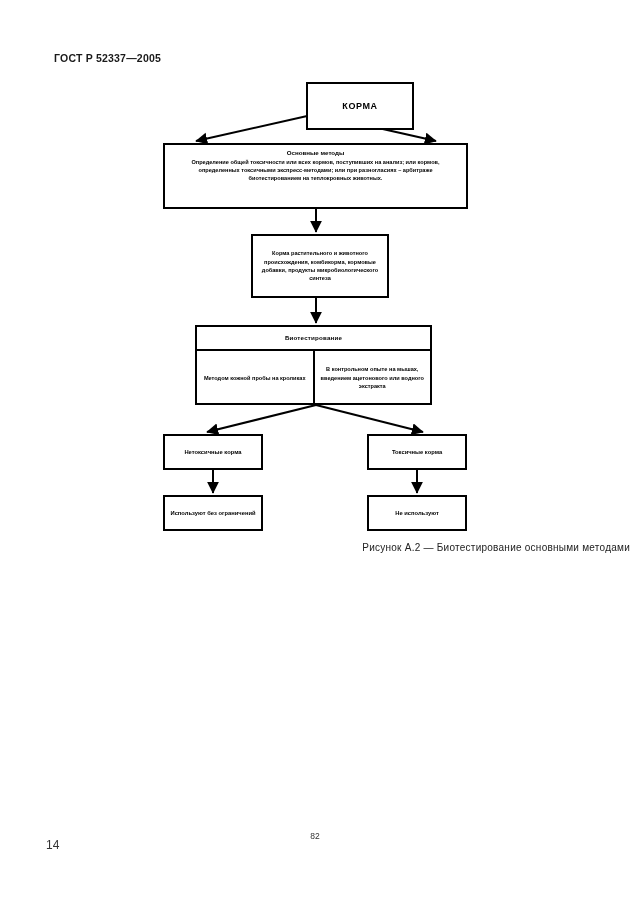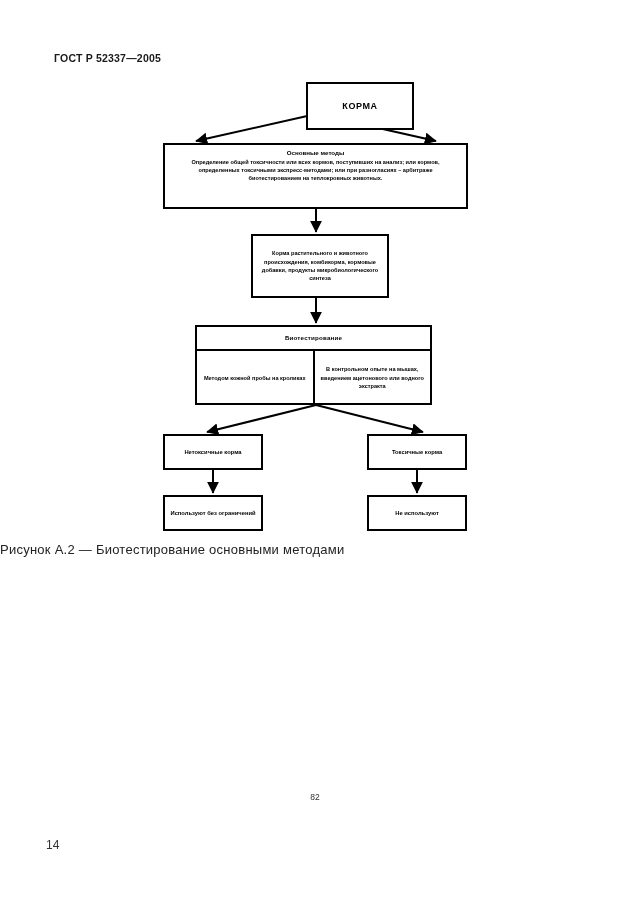--- a/index.html
+++ b/index.html
@@ -179,38 +179,38 @@
     height: 580px;
     pointer-events: none;
   }
 
   
   .figure-caption {
     position: absolute;
     left: 0;
     top: 542px;
     width: 630px;
-    text-align: left;
-    font-size: 13px;
+    text-align: right;
+    font-size: 10px;
     color: #222222;
     letter-spacing: 0.25px;
   }
 
   
   .footer-left {
     position: absolute;
     left: 46px;
     top: 838px;
     font-size: 12px;
     color: #333333;
   }
   .footer-center {
     position: absolute;
     left: 0;
-    top: 792px;
+    top: 831px;
     width: 630px;
     text-align: center;
     font-size: 8.5px;
     color: #333333;
   }
 </style>
 </head>
 <body>
 
 <div class="page">

